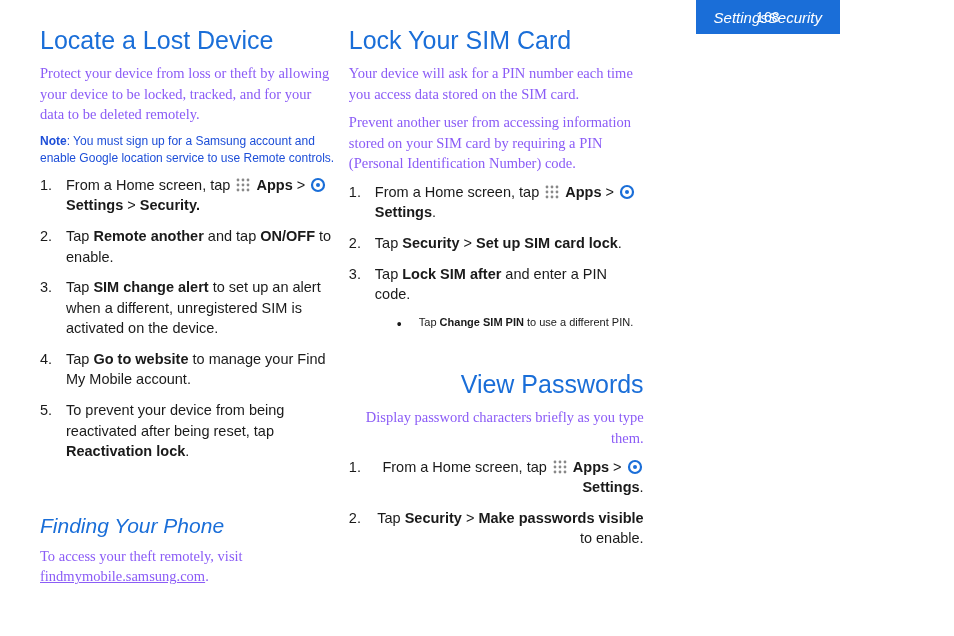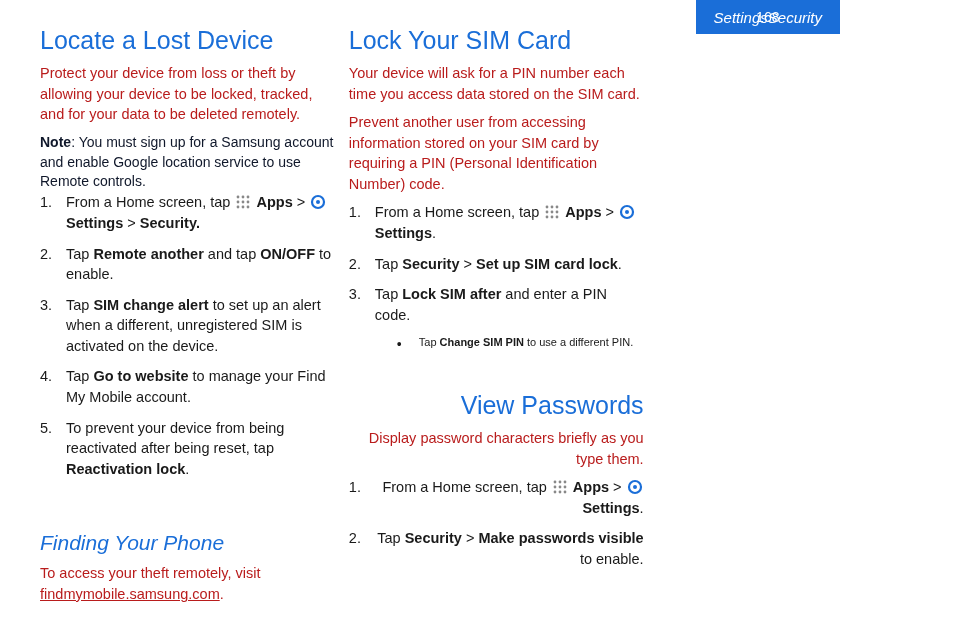--- a/index.html
+++ b/index.html
@@ -32,27 +32,29 @@
     color: #1a6ed8;
     font-style: italic;
     font-size: 21px;
     font-weight: 400;
     margin-top: 32px;
     margin-bottom: 8px;
   }
   p.body {
     font-size: 14.5px;
     line-height: 1.42;
-    color: #b91c1c;
-    margin-bottom: 8px;
+    color: #8b5cf6;
+    margin-bottom: 8px;
+    font-family: Liberation Serif, serif;
   }
   p.note {
-    font-size: 14px;
-    line-height: 1.42;
-    color: #0f172a;
+    font-size: 12px;
+    line-height: 1.42;
+    color: #1d4ed8;
+    margin-bottom: 8px;
   }
   p.note .note-label { font-weight: 700; }
   ol.steps {
     list-style: none;
     counter-reset: step;
     padding-left: 0;
     margin: 0;
   }
   ol.steps > li {
     counter-increment: step;

